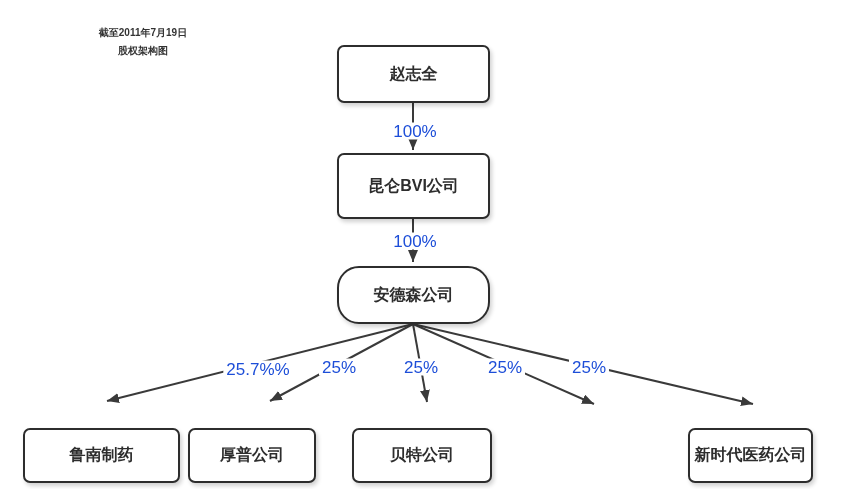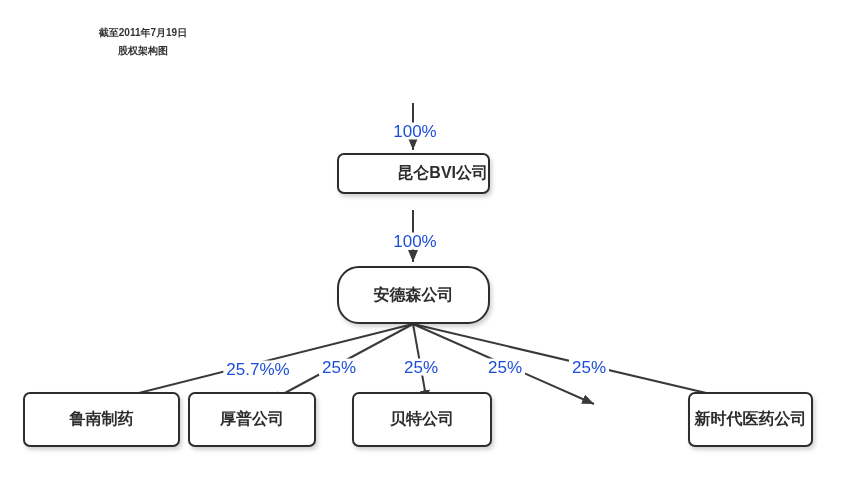--- a/index.html
+++ b/index.html
@@ -44,23 +44,23 @@
     align-items: center;
     justify-content: center;
     font-size: 16px;
     font-weight: 700;
     color: #2d2d2d;
     z-index: 2;
     box-shadow: 2px 3px 4px rgba(0,0,0,0.18);
   }
   .node-chain { left: 337px; width: 153px; }
   .node-root         { top: 45px;  height: 58px; }
-  .node-holding      { top: 153px; height: 41px; justify-content: flex-end; }
+  .node-holding      { top: 153px; height: 66px; }
   .node-intermediate { top: 266px; height: 58px; border-radius: 22px; }
-  .node-bottom { top: 392px; height: 55px; }
+  .node-bottom { top: 428px; height: 55px; }
   .edge-label {
     position: absolute;
     transform: translate(-50%, -50%);
     background: #ffffff;
     color: #1d4ed8;
     font-size: 17px;
     line-height: 17px;
     padding: 0 3px;
     white-space: nowrap;
     z-index: 3;
@@ -84,20 +84,23 @@
     <line x1="413" y1="324" x2="427" y2="402" stroke="#3a3a3a" stroke-width="2" marker-end="url(#arrow)"></line>
     <line x1="413" y1="324" x2="594" y2="404" stroke="#3a3a3a" stroke-width="2" marker-end="url(#arrow)"></line>
     <line x1="413" y1="324" x2="753" y2="404" stroke="#3a3a3a" stroke-width="2" marker-end="url(#arrow)"></line>
   </svg>
 
   <div class="diagram-title">
     <span class="t-line">截至2011年7月19日</span>
     <span class="t-line">股权架构图</span>
   </div>
 
+  <div class="node node-chain node-root">
+    <span>赵志全</span>
+  </div>
 
   <div class="node node-chain node-holding">
     <span>昆仑BVI公司</span>
   </div>
 
   <div class="node node-chain node-intermediate">
     <span>安德森公司</span>
   </div>
 
   <div class="node node-bottom" style="left:23px;  width:157px;">

